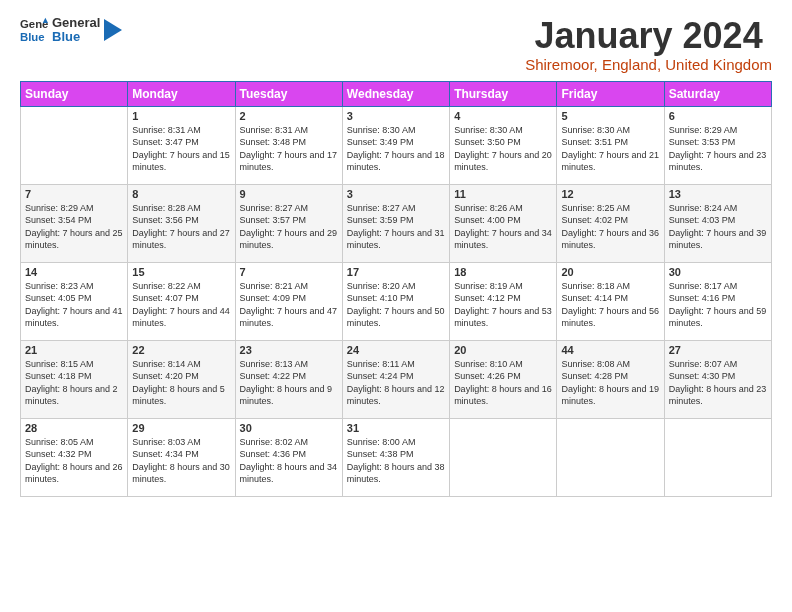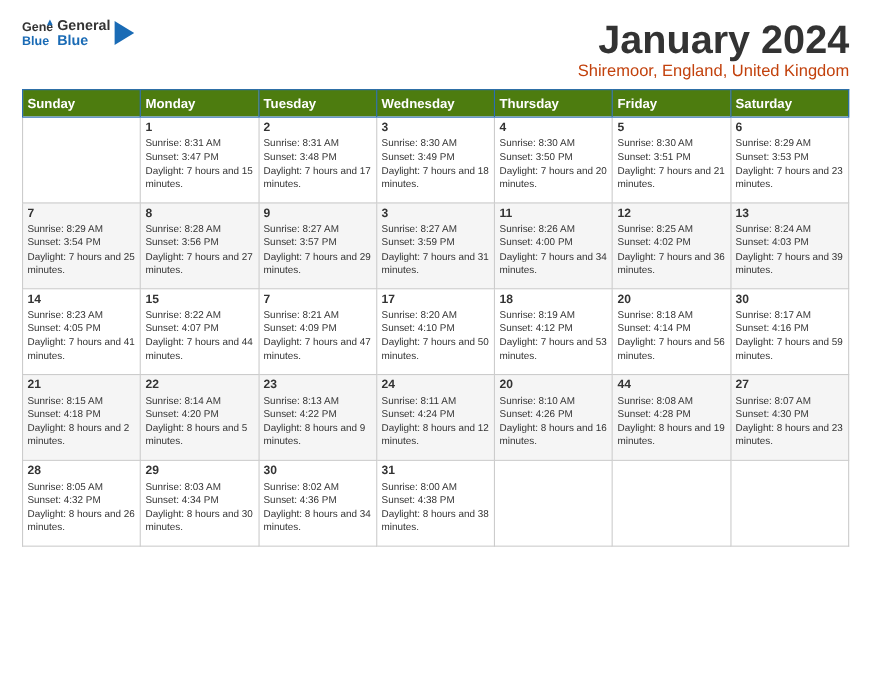--- a/index.html
+++ b/index.html
@@ -25,41 +25,41 @@
     .logo {
       display: flex;
       align-items: center;
       gap: 4px;
     }
     .logo-icon {
       width: 28px;
       height: 28px;
     }
     .title-block {
-      text-align: right;
+      text-align: center;
       margin-left: 32px;
     }
     .month-title {
       font-size: 36px;
       font-weight: bold;
       color: #333;
       line-height: 1.1;
     }
     .location {
       font-size: 15px;
       color: #c2410c;
       font-weight: normal;
     }
     .calendar-table {
       width: 100%;
       border-collapse: collapse;
       table-layout: fixed;
     }
     .calendar-table th {
-      background-color: #4d7c0f;
+      background-color: #d946ef;
       color: #fff;
       font-size: 12px;
       font-weight: bold;
       padding: 5px 4px;
       text-align: left;
       border: 1px solid #2a6db5;
     }
     .calendar-table td {
       border: 1px solid #ccc;
       vertical-align: top;

